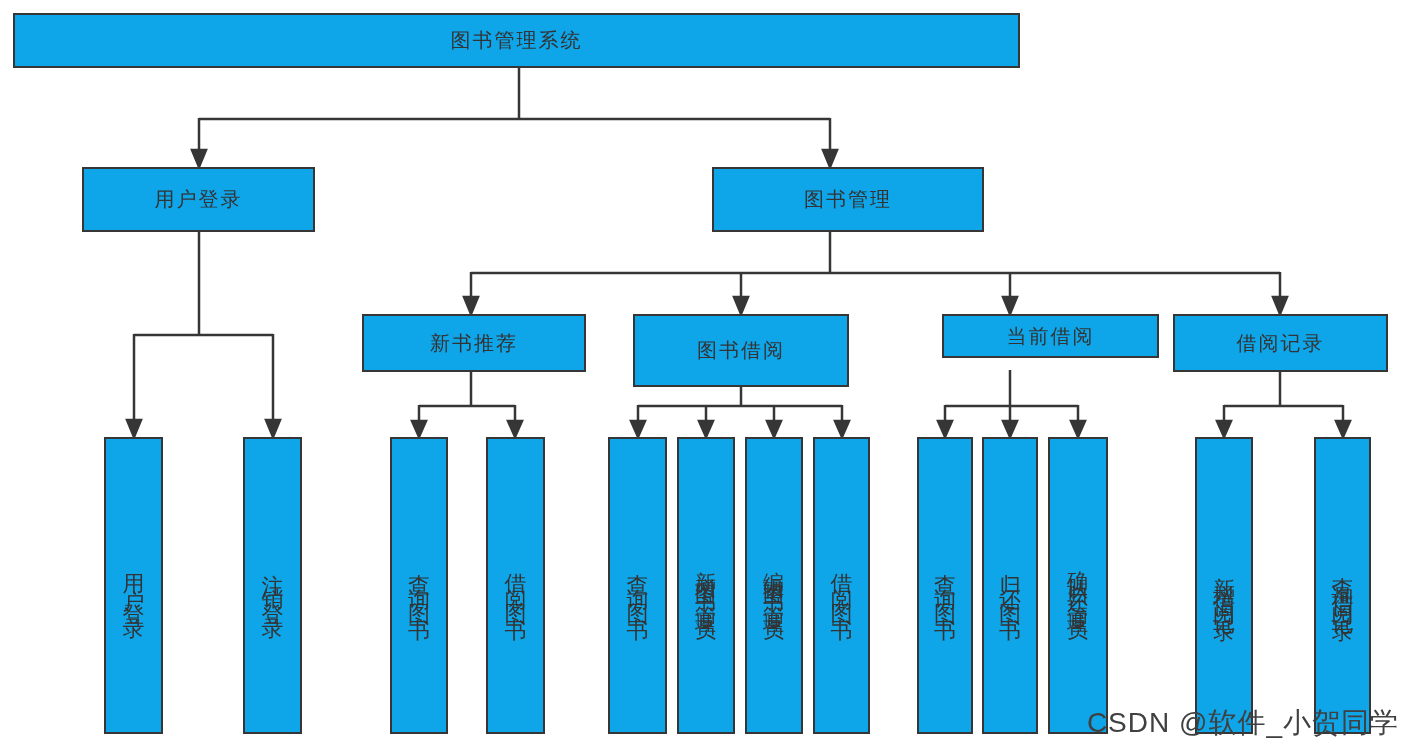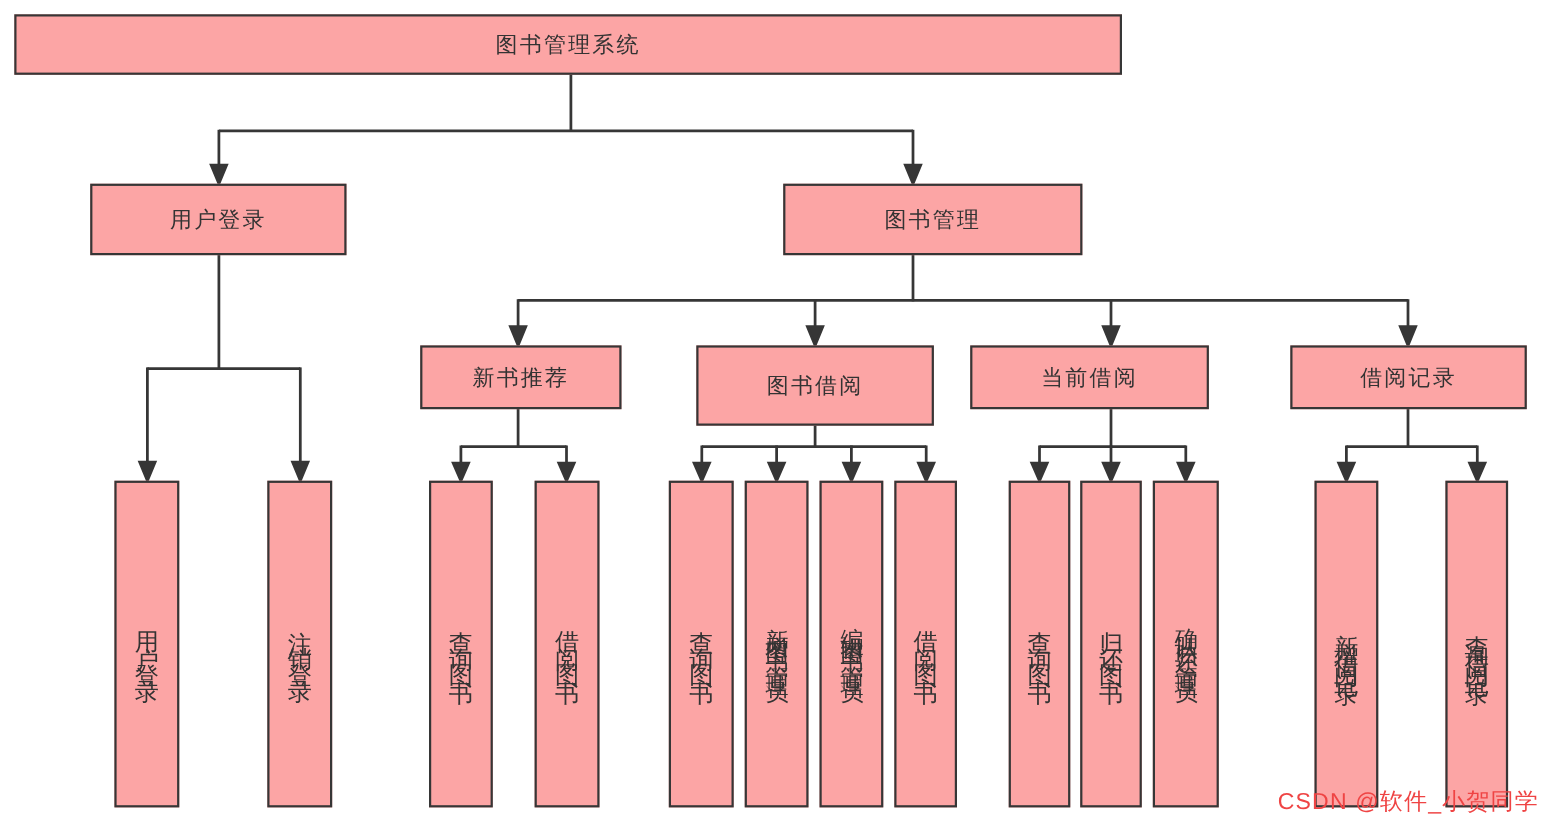--- a/index.html
+++ b/index.html
@@ -13,44 +13,44 @@
     color: #333333;
   }
   svg.connectors {
     position: absolute;
     left: 0; top: 0;
     width: 1405px; height: 747px;
   }
   .node {
     position: absolute;
     box-sizing: border-box;
-    background: #fca5a5;
+    background: #0ea5e9;
     border: 2.5px solid #363636;
     display: flex;
     align-items: center;
     justify-content: center;
     text-align: center;
   }
   .node-h { font-size: 20px; letter-spacing: 2px; }
   .node-v span {
     writing-mode: vertical-rl;
     text-orientation: mixed;
     line-height: 1;
     white-space: nowrap;
   }
   .vs span { font-size: 22px; letter-spacing: 15px; }
   .vm span { font-size: 22px; letter-spacing: 9px;  }
   .vl span { font-size: 21px; letter-spacing: 7px;  }
   .watermark {
     position: absolute;
     right: 6px;
     bottom: 5px;
-    font-size: 21px;
+    font-size: 28px;
     letter-spacing: 1px;
-    color: #ef4444;
+    color: #404040;
     z-index: 10;
     white-space: nowrap;
   }
 </style>
 </head>
 <body>
 
 <div class="canvas">
 
   <svg class="connectors" viewBox="0 0 1405 747" xmlns="http://www.w3.org/2000/svg">
@@ -135,27 +135,27 @@
     <span>图书管理系统</span>
   </div>
 
   <div class="node node-h" style="left:82px;top:167px;width:233px;height:65px">
     <span>用户登录</span>
   </div>
   <div class="node node-h" style="left:712px;top:167px;width:272px;height:65px">
     <span>图书管理</span>
   </div>
 
-  <div class="node node-h" style="left:382px;top:314px;width:183px;height:58px">
+  <div class="node node-h" style="left:362px;top:314px;width:224px;height:58px">
     <span>新书推荐</span>
   </div>
   <div class="node node-h" style="left:633px;top:314px;width:216px;height:73px">
     <span>图书借阅</span>
   </div>
-  <div class="node node-h" style="left:882px;top:314px;width:217px;height:58px">
+  <div class="node node-h" style="left:942px;top:314px;width:217px;height:44px">
     <span>当前借阅</span>
   </div>
   <div class="node node-h" style="left:1173px;top:314px;width:215px;height:58px">
     <span>借阅记录</span>
   </div>
 
   <div class="node node-v vs" style="left:104px;top:437px;width:59px;height:297px">
     <span>用户登录</span>
   </div>
   <div class="node node-v vs" style="left:243px;top:437px;width:59px;height:297px">

